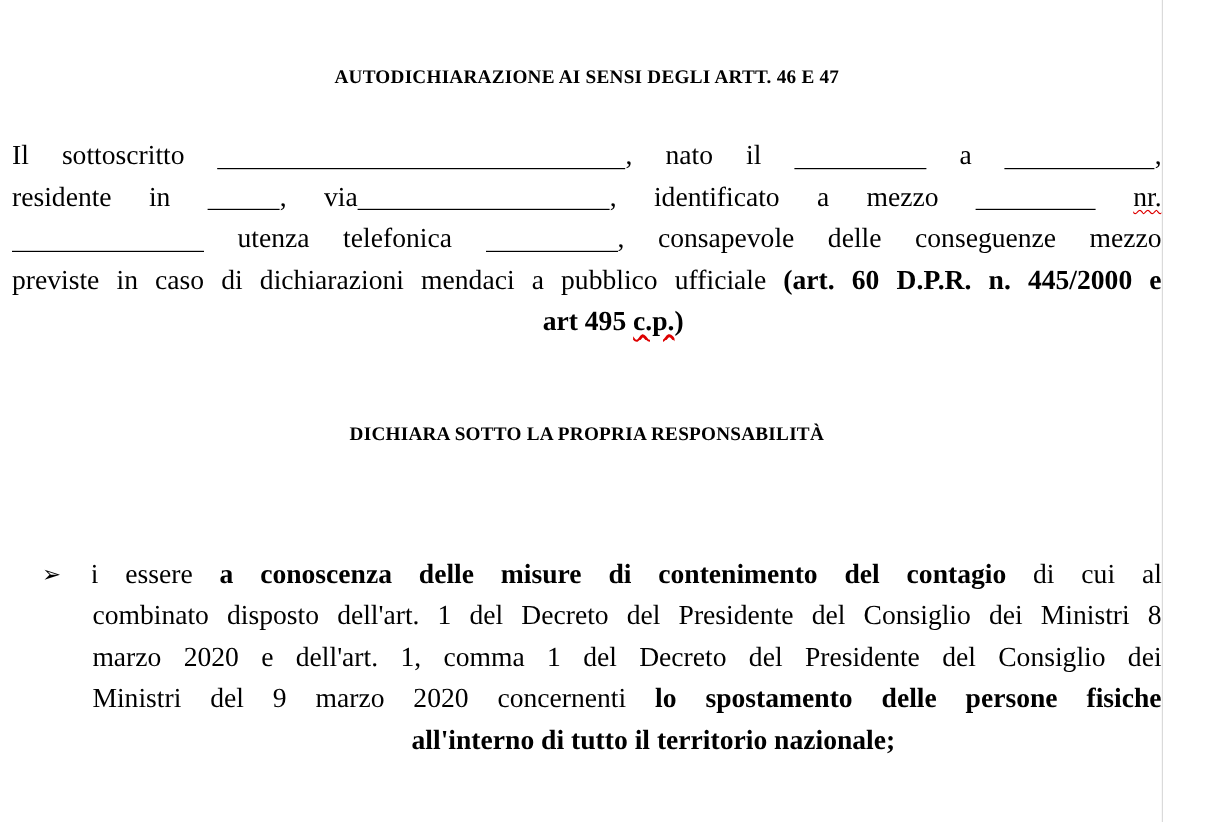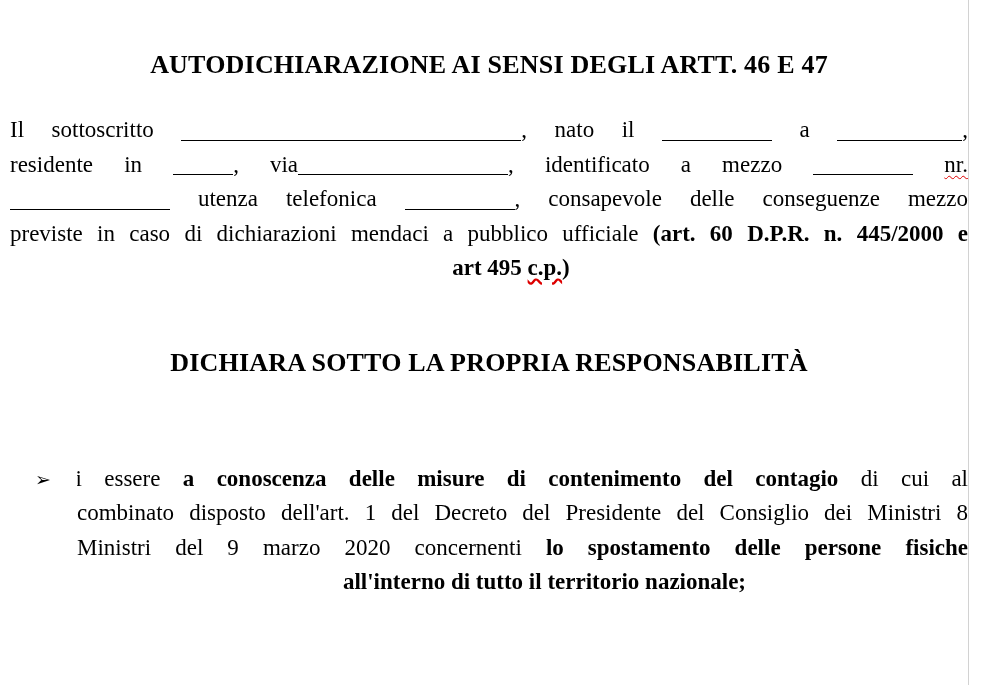--- a/index.html
+++ b/index.html
@@ -44,21 +44,21 @@
     top: 0;
     width: 1.5px;
     height: 28px;
     background: #111111;
   }
 
   .doc-title {
     margin: 0;
     text-align: center;
     font-weight: bold;
-    font-size: 26px;
+    font-size: 16px;
     line-height: 30px;
     letter-spacing: 0.2px;
   }
   .doc-title.t1 { margin-top: 50px; }
   .doc-title.t2 { margin-top: 17px; }
   .doc-heading  { margin-top: 62px; text-align: center; }
 
   .para {
     margin: 0;
   }
@@ -147,19 +147,20 @@
         <div class="line last"><span class="b">art 495 </span><span class="b wavy">c.p.</span><span class="b">)</span></div>
       </div>
 
     <div class="doc-title doc-heading">DICHIARA SOTTO LA PROPRIA RESPONSABILITÀ</div>
 
     <div class="bullet-wrap">
       <span class="bullet-marker">➢</span>
       <div class="para">
           <div class="line first"><span>di essere </span><span class="b u">a conoscenza delle misure di contenimento del contagio</span><span> di cui al</span></div>
           <div class="line"><span>combinato disposto dell'art. 1 del Decreto del Presidente del Consiglio dei Ministri 8</span></div>
+          <div class="line"><span>marzo 2020 e dell'art. 1, comma 1 del Decreto del Presidente del Consiglio dei</span></div>
           <div class="line"><span>Ministri del 9 marzo 2020 concernenti </span><span class="b u">lo spostamento delle persone fisiche</span></div>
           <div class="line last"><span class="b u">all'interno di tutto il territorio nazionale;</span></div>
         </div>
     </div>
 
   </div>
 </div>
 
 </body></html>

